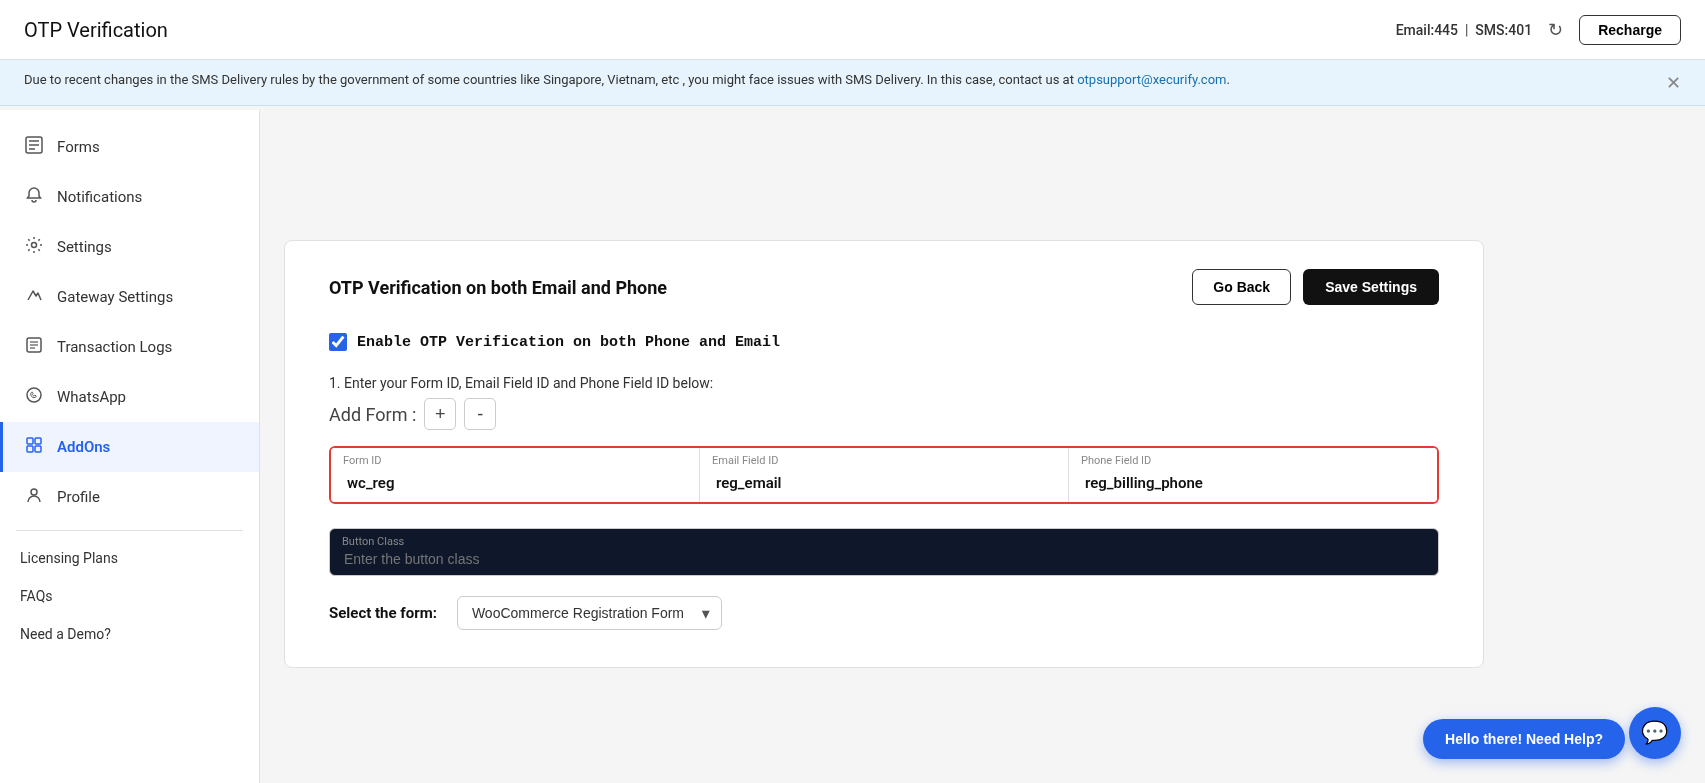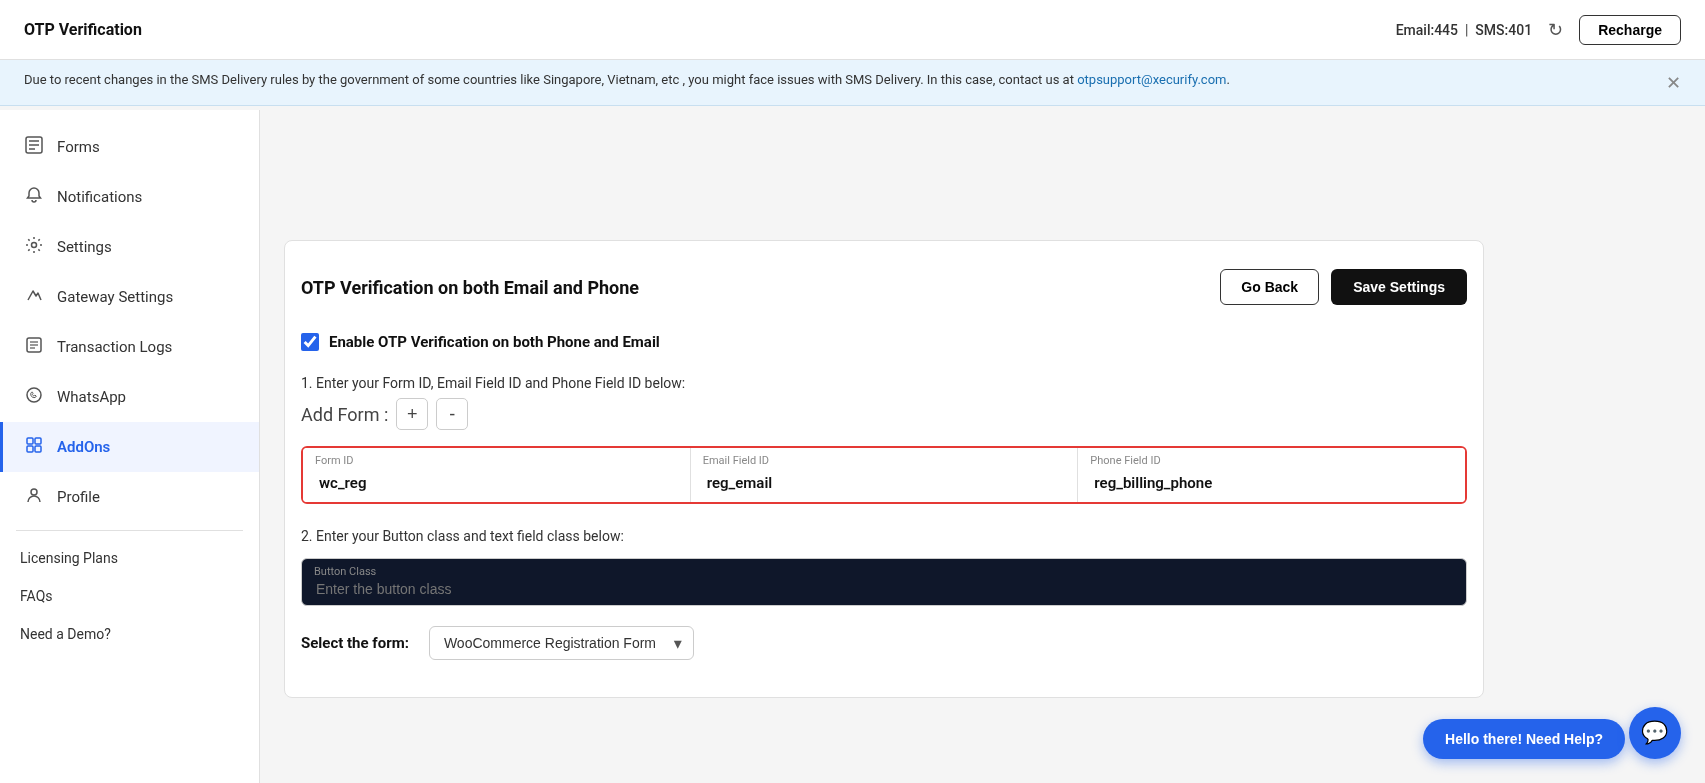--- a/index.html
+++ b/index.html
@@ -3,21 +3,21 @@
   <meta charset="utf-8">
   <style>
     * { box-sizing: border-box; margin: 0; padding: 0; }
     body { font-family: -apple-system, BlinkMacSystemFont, 'Segoe UI', Roboto, sans-serif; background: #f5f5f5; color: #333; }
 
     .top-bar {
       display: flex; align-items: center; justify-content: space-between;
       padding: 14px 24px; background: #fff; border-bottom: 1px solid #e0e0e0;
       position: fixed; top: 0; left: 0; right: 0; z-index: 100; height: 60px;
     }
-    .top-bar-title { font-size: 16px; font-weight: 700; color: #111; }
+    .top-bar-title { font-size: 20px; font-weight: 400; color: #111; }
     .top-bar-right { display: flex; align-items: center; gap: 16px; }
     .top-bar-credits { font-size: 14px; color: #444; }
     .top-bar-credits span { color: #333; font-weight: 500; }
     .refresh-icon { cursor: pointer; font-size: 18px; color: #555; }
     .recharge-btn {
       border: 1.5px solid #333; background: #fff; padding: 6px 18px;
       border-radius: 6px; font-size: 14px; font-weight: 600; cursor: pointer;
     }
 
     .notice-bar {
@@ -48,21 +48,21 @@
     .sidebar-link {
       padding: 11px 20px; cursor: pointer; font-size: 14px; color: #333; display: block;
     }
 
     .main-content {
       margin-left: 260px; margin-top: 110px; padding: 24px; flex: 1; min-height: calc(100vh - 110px);
     }
 
     .content-card {
       background: #fff; border-radius: 8px; border: 1px solid #e0e0e0;
-      padding: 28px 16px; max-width: 1200px;
+      padding: 28px 44px; max-width: 1200px;
     }
 
     .card-header {
       display: flex; align-items: center; justify-content: space-between;
       margin-bottom: 28px;
     }
     .card-title { font-size: 18px; font-weight: 700; color: #111; }
     .card-actions { display: flex; gap: 12px; border-radius: 18px; }
 
     .go-back-btn {
@@ -71,21 +71,21 @@
     }
     .save-settings-btn {
       background: #111; color: #fff; border: none; padding: 10px 22px;
       border-radius: 6px; font-size: 14px; font-weight: 700; cursor: pointer;
     }
 
     .checkbox-row {
       display: flex; align-items: center; gap: 10px; margin-bottom: 24px;
     }
     .checkbox-row input[type="checkbox"] { width: 18px; height: 18px; accent-color: #2563eb; }
-    .checkbox-label { font-size: 15px; font-weight: 700; color: #111; }
+    .checkbox-label { font-size: 15px; font-weight: 700; color: #111; font-family: Liberation Mono, monospace; }
 
     .step-label { font-size: 14px; color: #333; margin-bottom: 7px; }
 
     .add-form-row {
       display: flex; align-items: center; gap: 8px; margin-bottom: 16px;
     }
     .add-form-label { font-size: 18px; color: #444; }
     .add-form-btn {
       border: 1.5px solid #ccc; background: #fff; width: 32px; height: 32px;
       border-radius: 5px; font-size: 18px; cursor: pointer; display: flex;
@@ -288,21 +288,20 @@
         <div class="field-group">
           <span class="field-group-label">Email Field ID</span>
           <div class="field-group-value">reg_email</div>
         </div>
         <div class="field-group">
           <span class="field-group-label">Phone Field ID</span>
           <div class="field-group-value">reg_billing_phone</div>
         </div>
       </div>
 
-      <div class="section-label">2. Enter your Button class and text field class below:</div>
 
       <div class="class-row">
         <div class="class-field">
           <span class="class-field-label">Button Class</span>
           <input type="text" placeholder="Enter the button class" style="">
         </div>
       </div>
 
       <div class="form-select-row">
         <label class="form-select-label">Select the form:</label>

